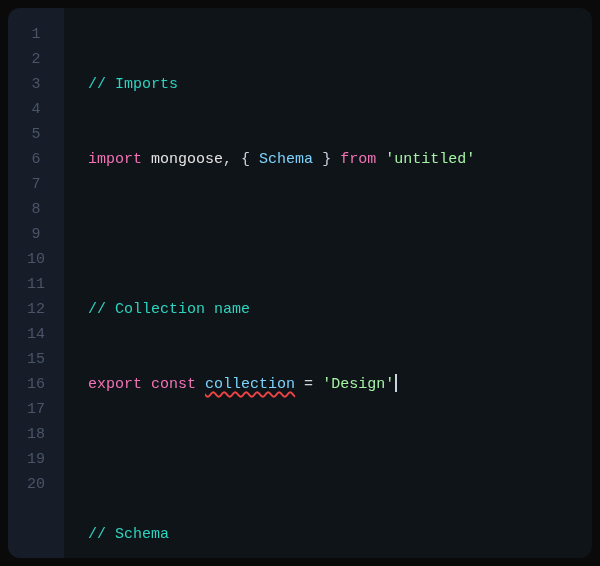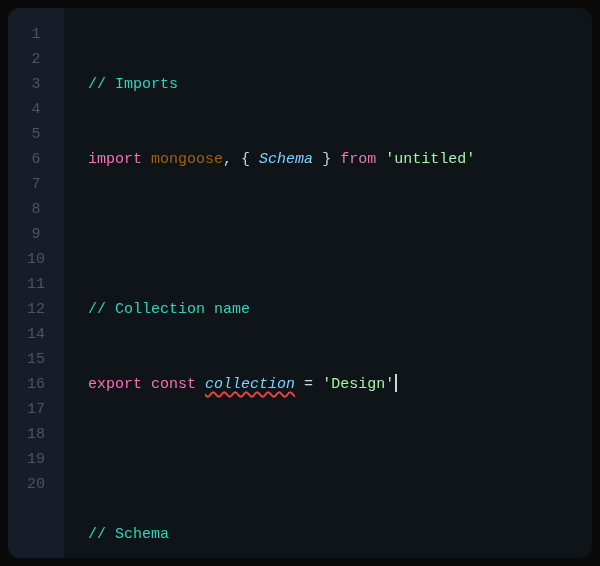--- a/index.html
+++ b/index.html
@@ -39,23 +39,23 @@
     color: #cbd5e0;
     white-space: pre;
     overflow: hidden;
   }
   .line {
     height: 25px;
     position: relative;
   }
   .tok-comment { color: #2dd4bf; }
   .tok-keyword { color: #f472b6; }
-  .tok-ident   { color: #a16207; }
+  .tok-ident   { color: #e5e5e5; }
   .tok-punct   { color: #cbd5e0; }
-  .tok-type    { color: #7dd3fc; font-style: italic; }
+  .tok-type    { color: #7dd3fc; }
   .tok-string  { color: #a5f3a5; }
 
   .squiggle {
     text-decoration-line: underline;
     text-decoration-style: wavy;
     text-decoration-color: #ef4444;
     text-decoration-thickness: 1.5px;
     text-underline-offset: 3px;
   }
   .cursor {

